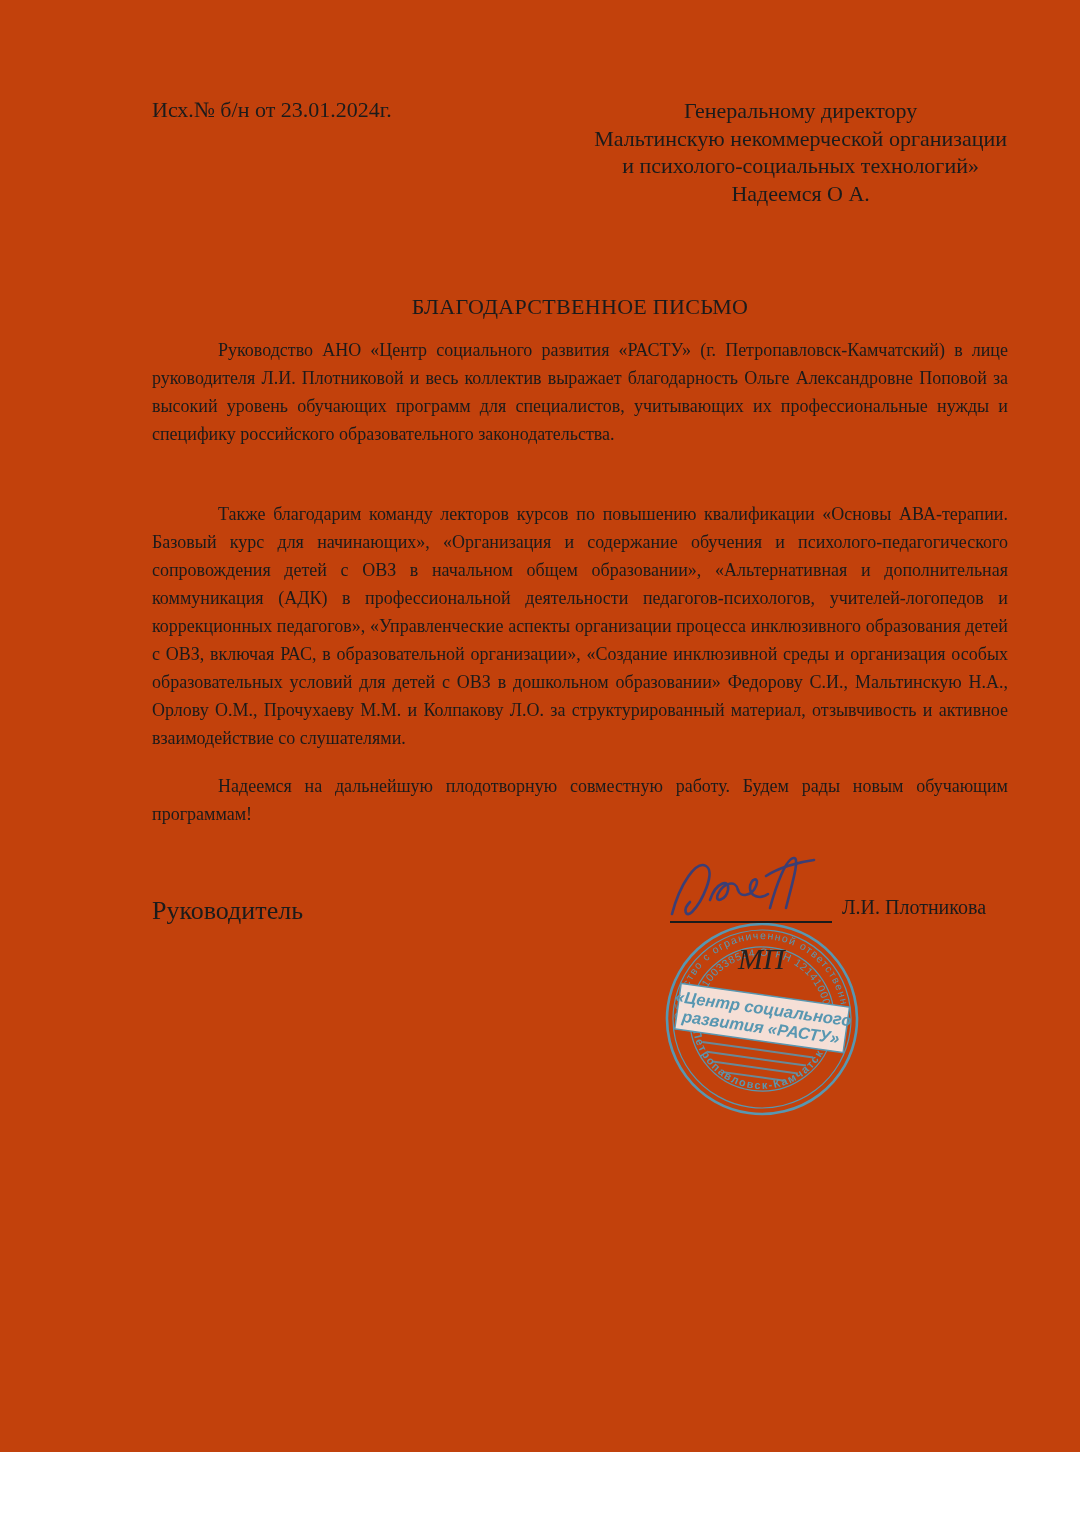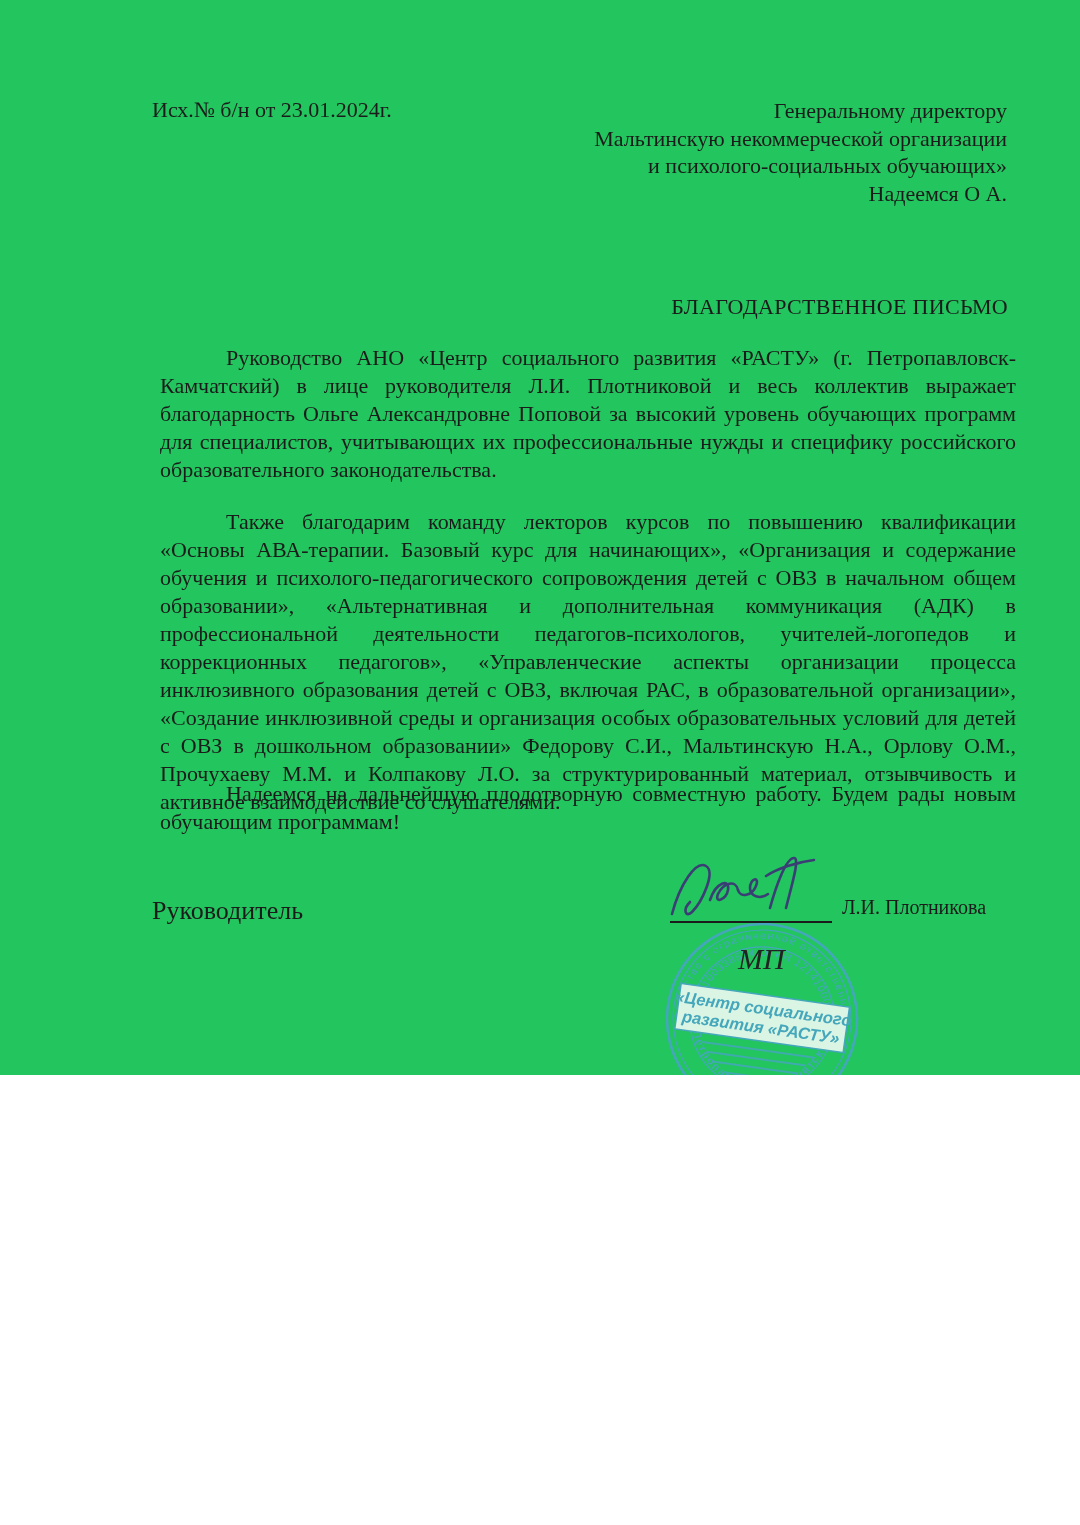--- a/index.html
+++ b/index.html
@@ -3,60 +3,60 @@
 <meta charset="utf-8">
 <style>
   html, body {
     margin: 0;
     padding: 0;
     background: #ffffff;
   }
   .page {
     position: relative;
     width: 1080px;
-    height: 1075px;
-    background: #22c55e;
+    height: 1452px;
+    background: #c2410c;
     font-family: "Liberation Serif", "DejaVu Serif", serif;
     color: #1b1b1b;
     overflow: hidden;
     text-decoration: underline;
   }
   .ref-line {
     position: absolute;
     left: 152px;
     top: 97px;
     font-size: 22px;
     white-space: nowrap;
   }
   .recipient-block {
     position: absolute;
     right: 73px;
     top: 97px;
-    text-align: right;
+    text-align: center;
     font-size: 22px;
     line-height: 27.5px;
   }
   .doc-title {
     position: absolute;
     left: 152px;
     top: 294px;
     width: 856px;
-    text-align: right;
+    text-align: center;
     font-size: 22px;
     letter-spacing: 0.3px;
   }
   .para {
     position: absolute;
     left: 152px;
     width: 856px;
-    font-size: 22px;
+    font-size: 18px;
     line-height: 28px;
     text-align: justify;
     text-indent: 66px;
-    margin: 8px;
+    margin: 0;
   }
   .para-1 { top: 336px; }
   .para-2 { top: 500px; }
   .para-3 { top: 772px; }
   .signatory-label {
     position: absolute;
     left: 152px;
     top: 896px;
     font-size: 26px;
   }
@@ -132,21 +132,21 @@
 </head>
 <body>
 
 <div class="page">
 
   <div class="ref-line">Исх.№ б/н от 23.01.2024г.</div>
 
   <div class="recipient-block">
     <div>Генеральному директору</div>
     <div>Мальтинскую некоммерческой организации</div>
-    <div>и психолого-социальных обучающих»</div>
+    <div>и психолого-социальных технологий»</div>
     <div>Надеемся О А.</div>
   </div>
 
   <div class="doc-title">БЛАГОДАРСТВЕННОЕ ПИСЬМО</div>
 
   <p class="para para-1">Руководство АНО «Центр социального развития «РАСТУ» (г. Петропавловск-Камчатский) в лице руководителя Л.И. Плотниковой и весь коллектив выражает благодарность Ольге Александровне Поповой за высокий уровень обучающих программ для специалистов, учитывающих их профессиональные нужды и специфику российского образовательного законодательства.</p>
   <p class="para para-2">Также благодарим команду лекторов курсов по повышению квалификации «Основы АВА-терапии. Базовый курс для начинающих», «Организация и содержание обучения и психолого-педагогического сопровождения детей с ОВЗ в начальном общем образовании», «Альтернативная и дополнительная коммуникация (АДК) в профессиональной деятельности педагогов-психологов, учителей-логопедов и коррекционных педагогов», «Управленческие аспекты организации процесса инклюзивного образования детей с ОВЗ, включая РАС, в образовательной организации», «Создание инклюзивной среды и организация особых образовательных условий для детей с ОВЗ в дошкольном образовании» Федорову С.И., Мальтинскую Н.А., Орлову О.М., Прочухаеву М.М. и Колпакову Л.О. за структурированный материал, отзывчивость и активное взаимодействие со слушателями.</p>
   <p class="para para-3">Надеемся на дальнейшую плодотворную совместную работу. Будем рады новым обучающим программам!</p>
 
   <div class="signatory-label">Руководитель</div>

